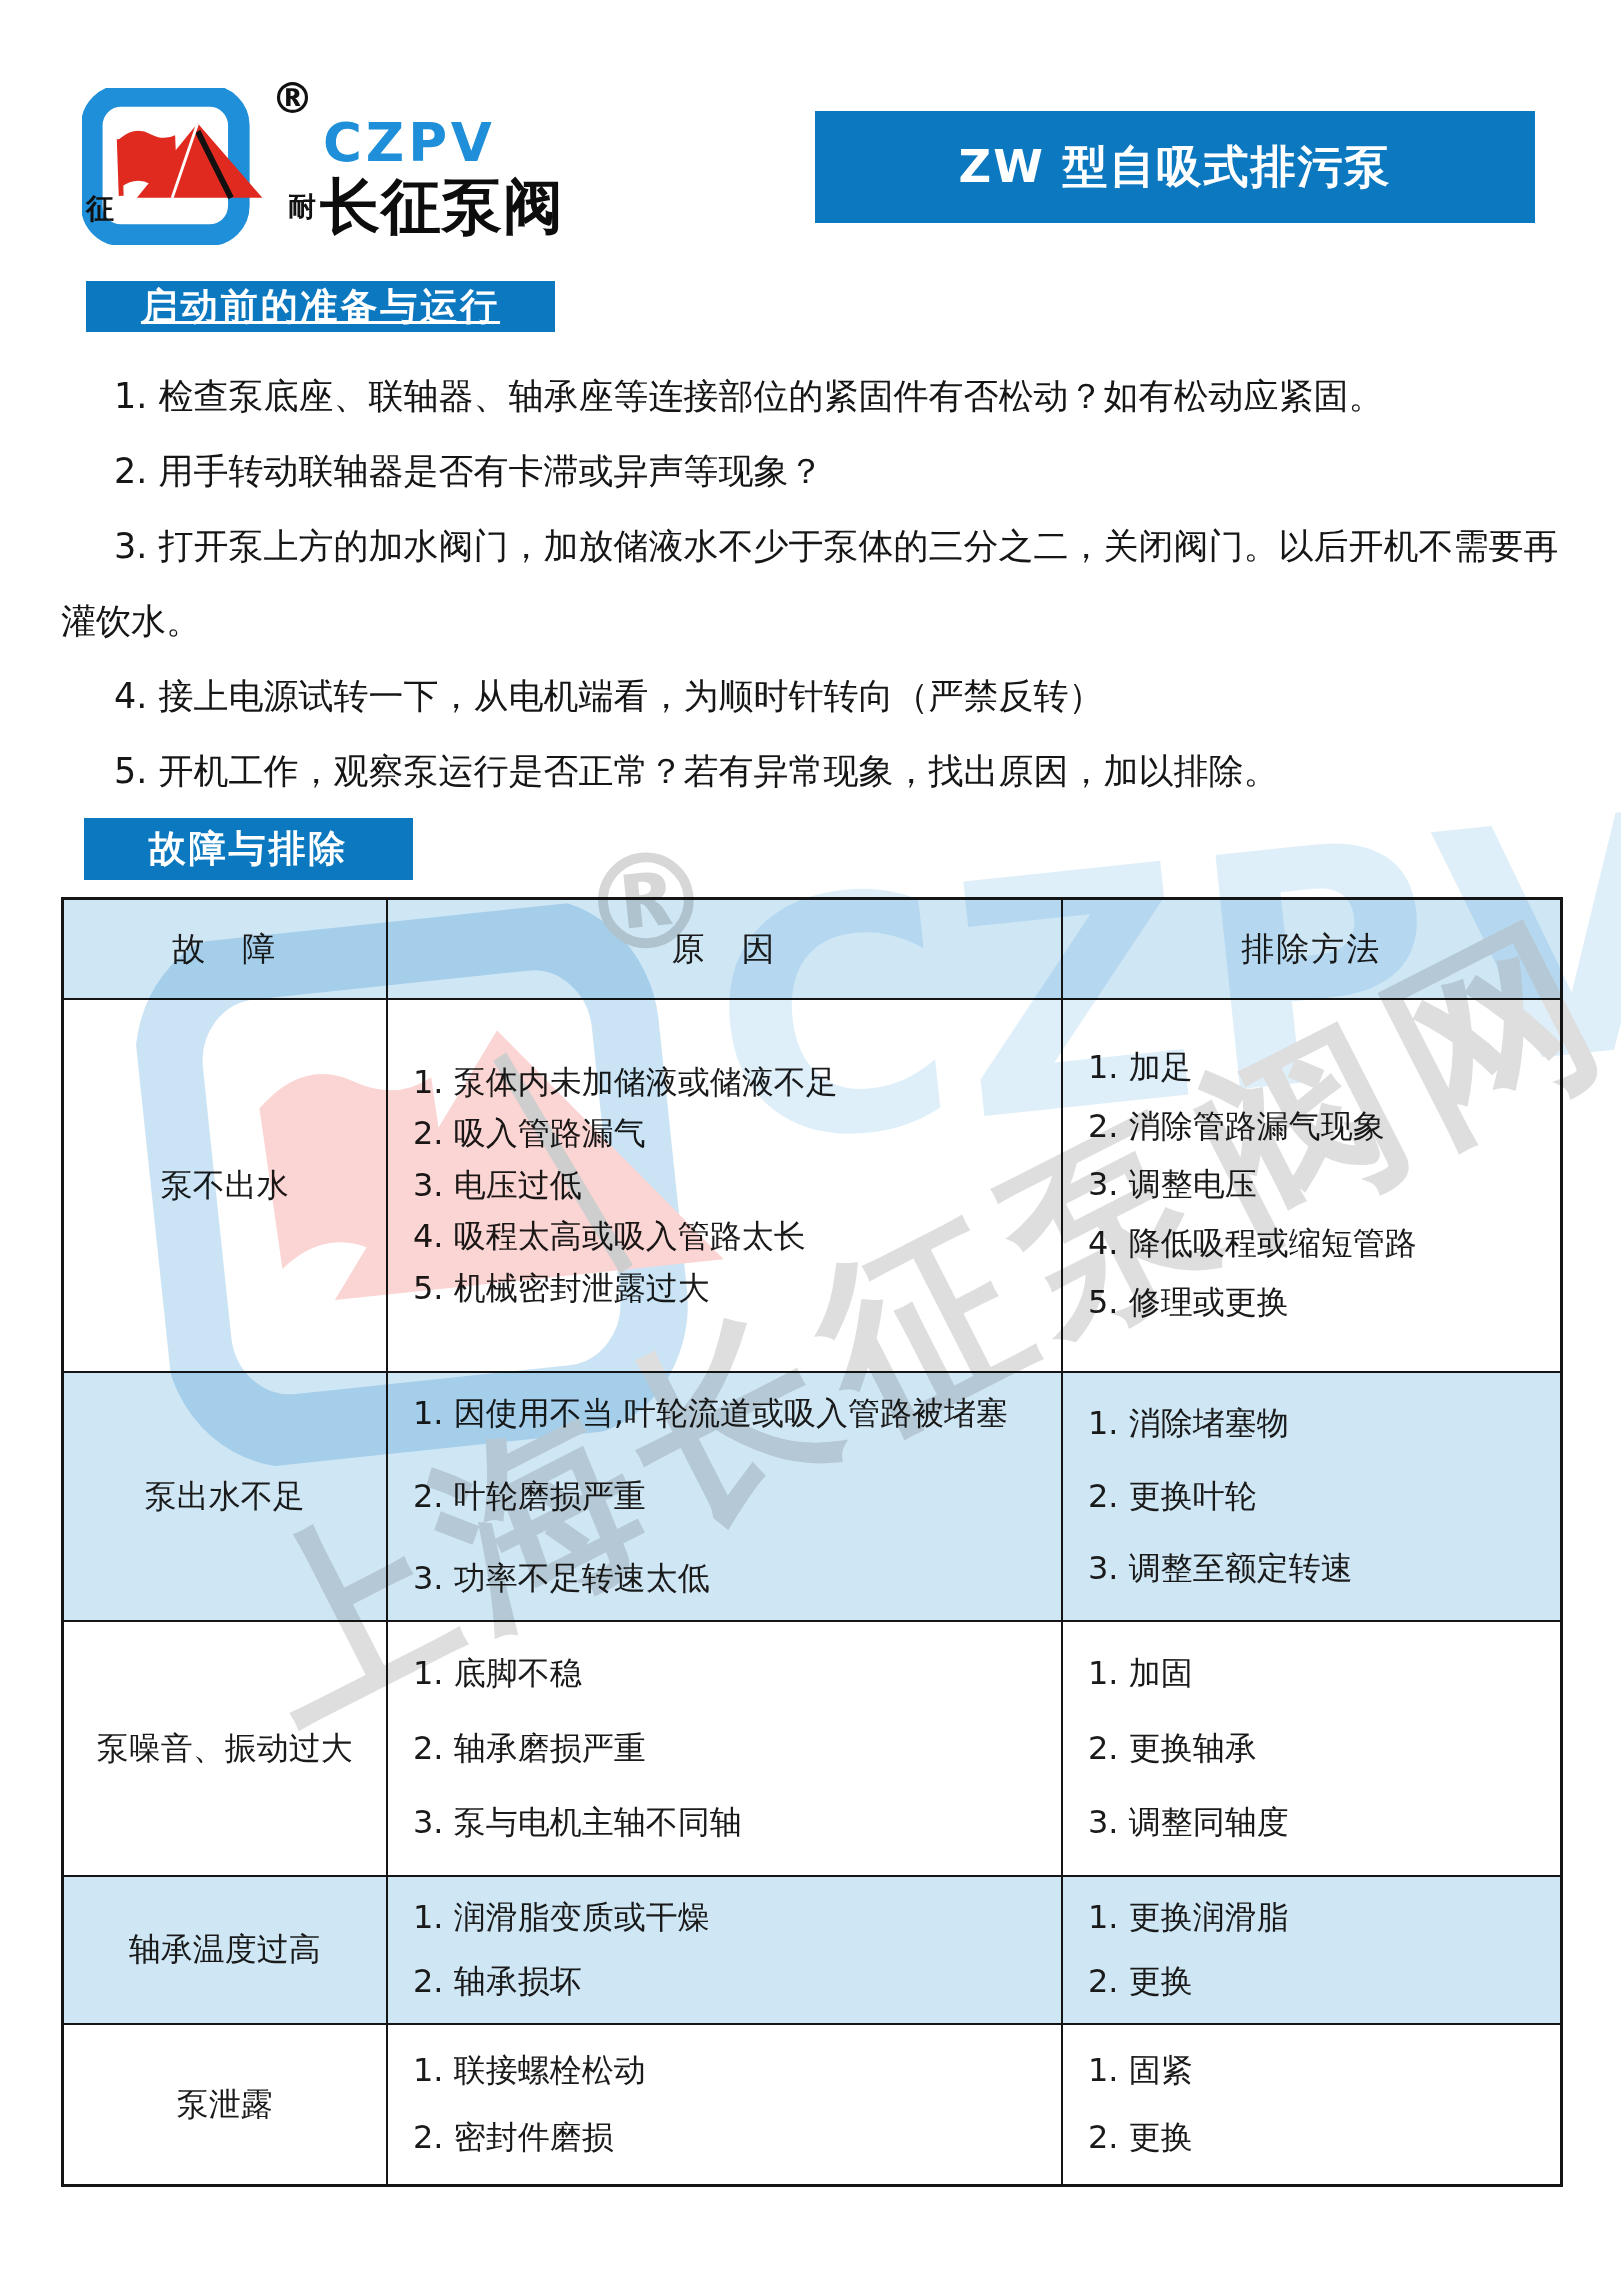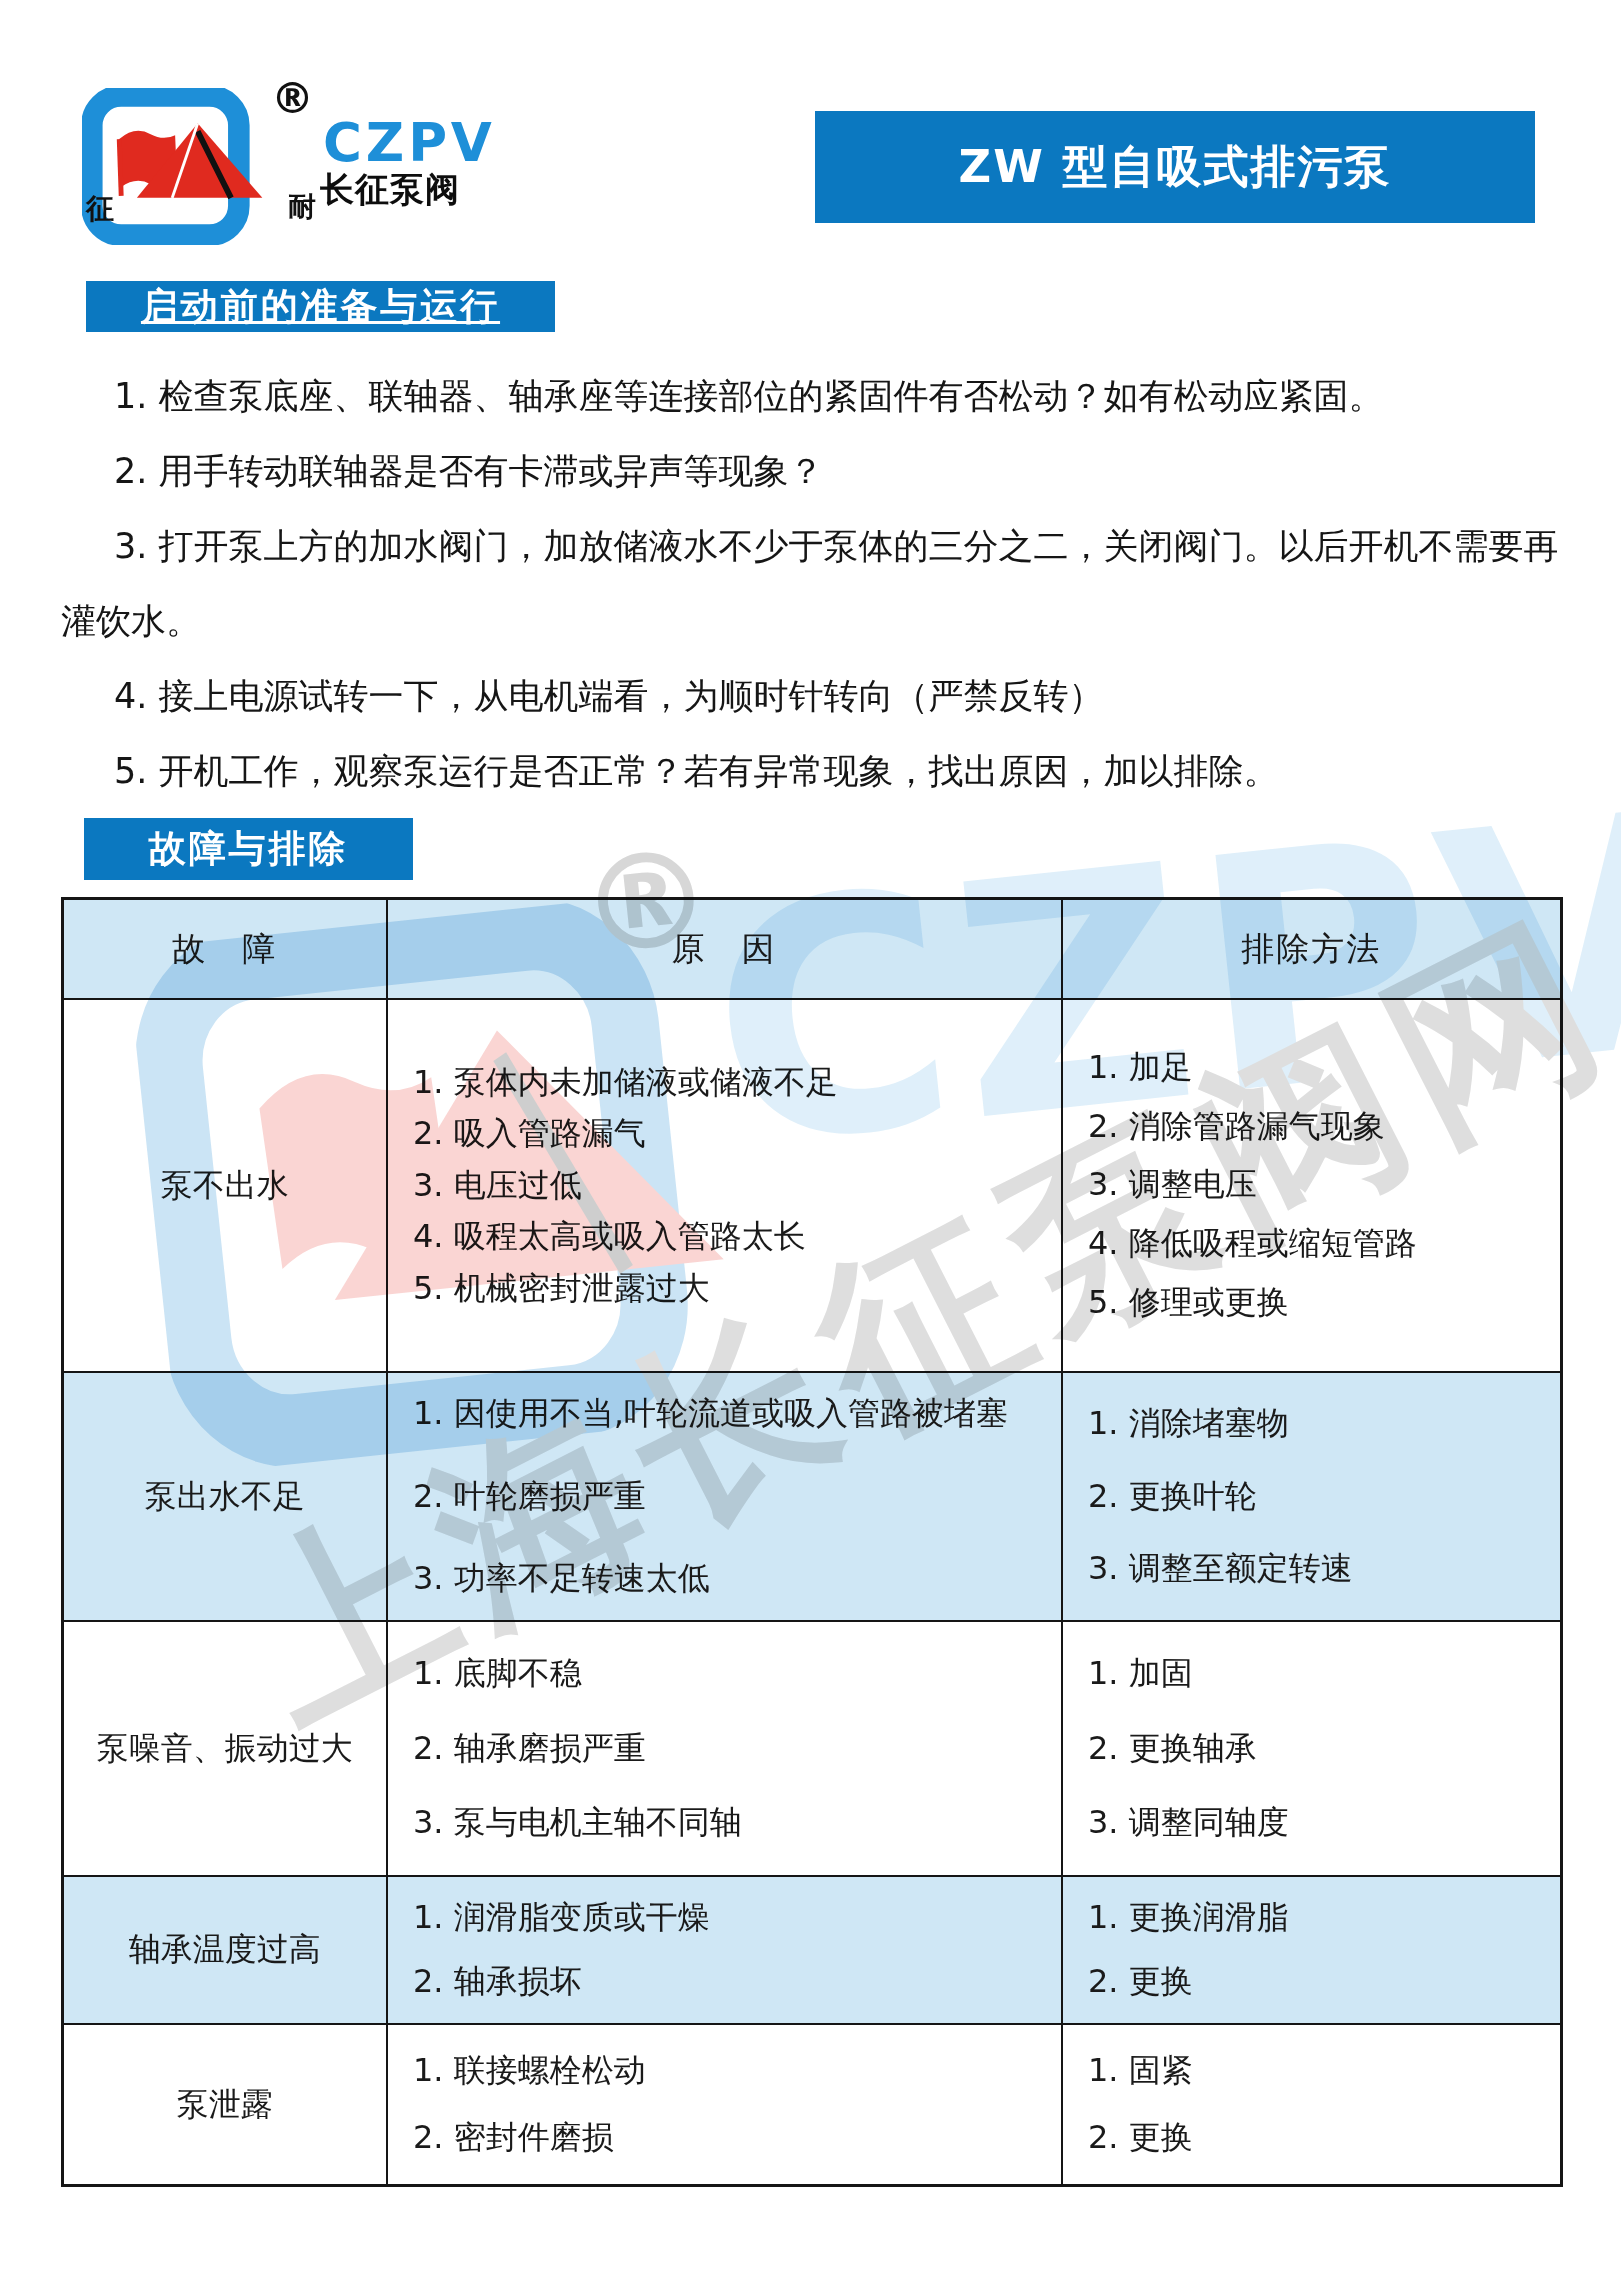--- a/index.html
+++ b/index.html
@@ -4,21 +4,21 @@
 <style>
   html,body{margin:0;padding:0;background:#ffffff;}
   .page{position:relative;width:1621px;height:2292px;background:#fff;overflow:hidden;
         font-family:"DejaVu Sans","Liberation Sans",sans-serif;color:#1a1a1a;}
 
   
   .logo-svg{position:absolute;left:82px;top:88px;width:198px;height:157px;}
   .reg-mark{position:absolute;left:271px;top:73px;font-size:43px;font-weight:bold;color:#111;}
   .brand-en{position:absolute;left:323px;top:112px;font-size:53px;font-weight:bold;
             color:#1e8fd8;letter-spacing:3.9px;}
-  .brand-cn{position:absolute;left:320px;top:167px;font-size:34px;font-weight:bold;color:#0d0d0d;letter-spacing:1px;}
+  .brand-cn{position:absolute;left:320px;top:167px;font-size:60px;font-weight:bold;color:#0d0d0d;letter-spacing:1px;}
   .brand-char-left{position:absolute;left:86px;top:190px;font-size:28px;font-weight:bold;color:#111;}
   .brand-char-right{position:absolute;left:288px;top:188px;font-size:28px;font-weight:bold;color:#111;}
 
   .title-bar{position:absolute;left:815px;top:111px;width:720px;height:112px;background:#0b78c0;
              color:#fff;font-size:45px;font-weight:bold;letter-spacing:2px;
              display:flex;align-items:center;justify-content:center;}
 
   .section-bar{position:absolute;background:#0b78c0;color:#fff;font-weight:bold;font-size:37px;
                letter-spacing:2.9px;display:flex;align-items:center;justify-content:center;}
   .section-bar.prep{left:86px;top:281px;width:469px;height:51px;text-decoration:underline;}

